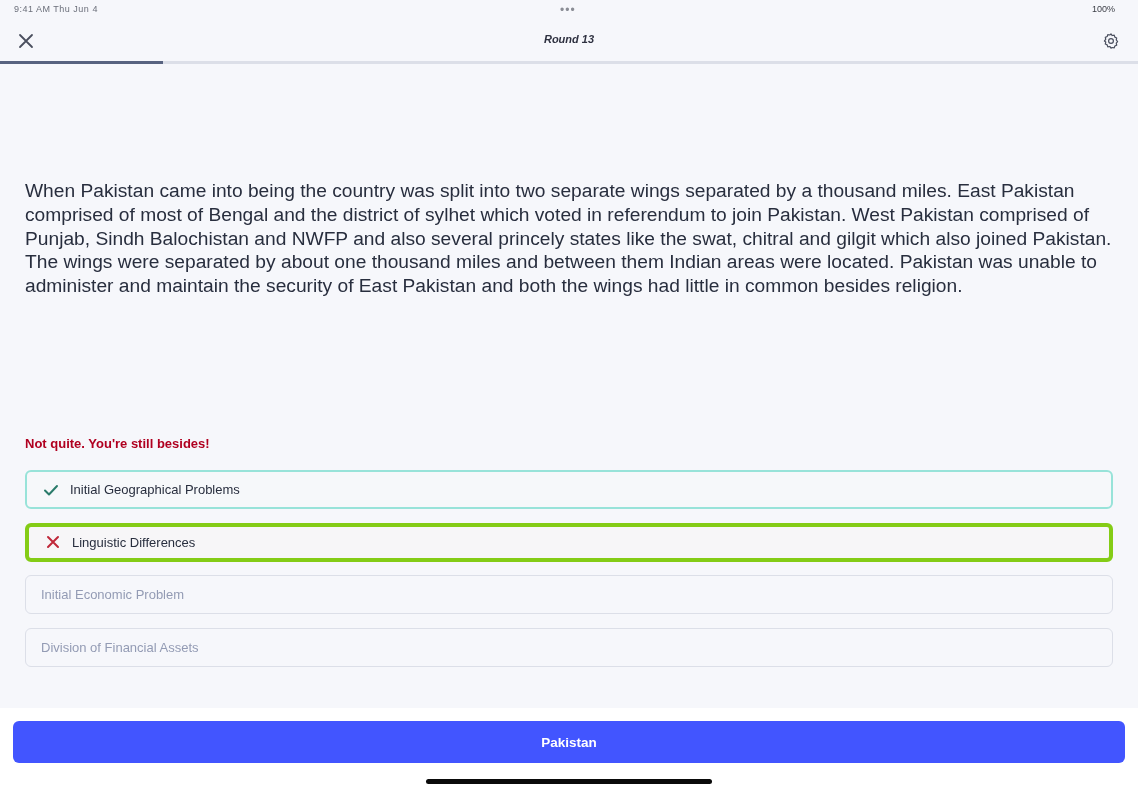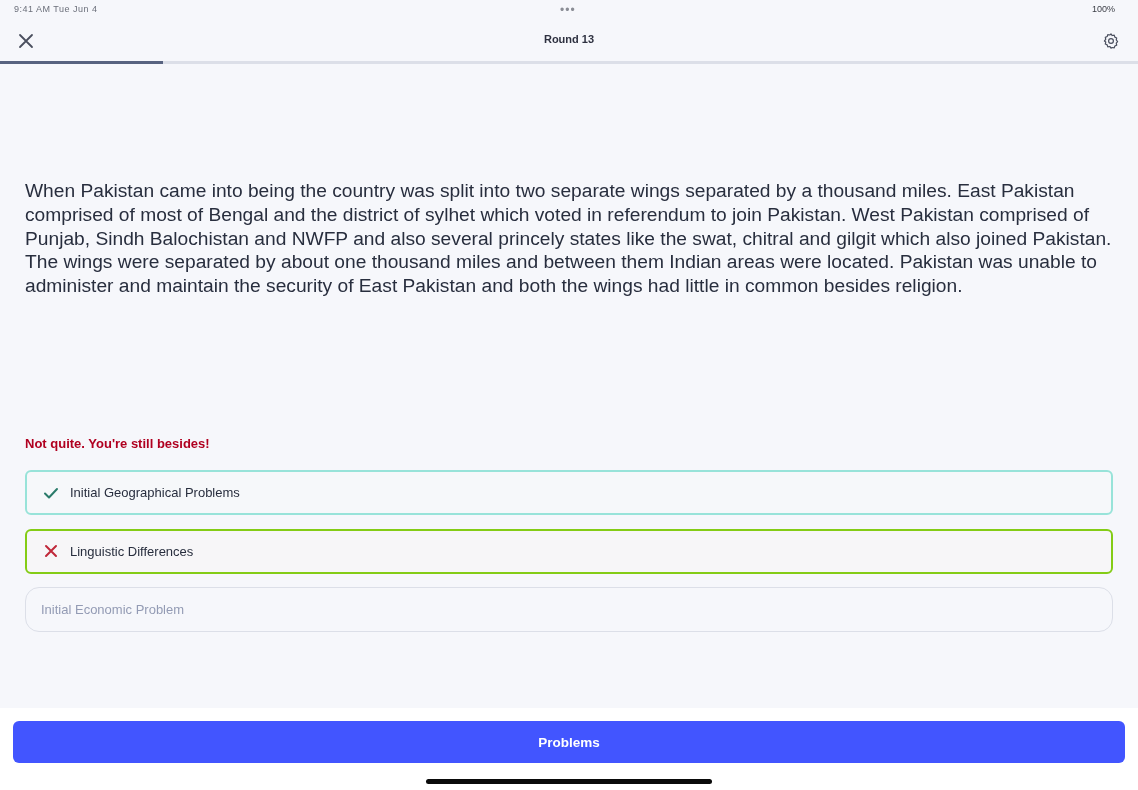--- a/index.html
+++ b/index.html
@@ -18,21 +18,21 @@
     font-size: 9px; color: #6b6f7a; filter: blur(0.6px); letter-spacing: 0.5px;
   }
   .status-dots {
     position: absolute; left: 560px; top: 3px; font-size: 12px; color: #8a8d95; letter-spacing: 1px;
   }
   .status-right {
     position: absolute; right: 23px; top: 4px;
     font-size: 9px; color: #3a3d45; filter: blur(0.6px);
   }
   .top-bar {
-    position: absolute; left: 0; top: 20px; width: 1138px; height: 42px;
+    position: absolute; left: 0; top: 20px; width: 1138px; height: 42px; font-style: italic;
   }
   .close-btn {
     position: absolute; left: 14px; top: 9px; width: 24px; height: 24px;
     display: flex; align-items: center; justify-content: center; cursor: pointer;
   }
   .title {
     position: absolute; left: 0; right: 0; top: 13px; text-align: center;
     font-size: 11px; font-weight: bold; color: #2e3140; filter: blur(0.5px);
   }
   .settings-btn {
@@ -50,49 +50,49 @@
     font-size: 19.2px; line-height: 23.8px; color: #282e3e;
   }
   .feedback {
     position: absolute; left: 25px; top: 436px;
     font-size: 13px; font-weight: bold; color: #b00020;
   }
   .options {
     position: absolute; left: 25px; top: 470px; width: 1088px;
   }
   .option {
-    height: 45px; border-radius: 6px; border: 1.5px solid #dcdfe8;
+    height: 39px; border-radius: 6px; border: 1.5px solid #dcdfe8;
     background: #f6f7fb; margin-bottom: 13.5px;
     display: flex; align-items: center; padding-left: 15px;
     font-size: 13px; cursor: pointer;
   }
   .option.correct { border: 2px solid #98e3d9; background: #f6f8fa; color: #282e3e; }
-  .option.incorrect { border: 2px solid #84cc16; background: #f7f6f8; color: #282e3e; }
-  .option.neutral { color: #939bb4; border-radius: 14px; }
+  .option.incorrect { border: 4px solid #84cc16; background: #f7f6f8; color: #282e3e; }
+  .option.neutral { color: #939bb4; }
   .option .icon { width: 18px; height: 18px; margin-right: 10px; display: flex; align-items: center; justify-content: center; }
   .footer {
     position: absolute; left: 0; top: 708px; width: 1138px; height: 82px; background: #ffffff;
   }
   .continue-btn {
     position: absolute; left: 13px; top: 13px; width: 1112px; height: 42px;
     background: #4255ff; border-radius: 6px; border: none;
     color: #ffffff; font-size: 13.5px; font-weight: bold;
     display: flex; align-items: center; justify-content: center; cursor: pointer;
     font-family: "Liberation Sans", sans-serif;
   }
   .home-indicator {
     position: absolute; left: 426px; top: 71px; width: 286px; height: 5px;
     background: #0a0a0a; border-radius: 3px;
   }
 </style>
 </head>
 <body>
 
 <div class="status-bar">
-  <span class="status-left">9:41 AM Tue Jun 4</span>
+  <span class="status-left">9:41 AM Thu Jun 4</span>
   <span class="status-dots">•••</span>
   <span class="status-right">100%</span>
 </div>
 
 <div class="top-bar">
   <div class="close-btn">
     <svg width="16" height="16" viewBox="0 0 16 16">
       <path d="M2 2 L14 14 M14 2 L2 14" stroke="#4a4f5e" stroke-width="1.8" stroke-linecap="round"></path>
     </svg>
   </div>
@@ -126,18 +126,21 @@
     <span class="icon">
       <svg width="14" height="14" viewBox="0 0 14 14">
           <path d="M2 2 L12 12 M12 2 L2 12" stroke="#c0283a" stroke-width="2" stroke-linecap="round"></path>
         </svg>
     </span>
     <span>Linguistic Differences</span>
   </div>
   <div class="option neutral">
     <span>Initial Economic Problem</span>
   </div>
+  <div class="option neutral">
+    <span>Division of Financial Assets</span>
+  </div>
 </div>
 
 <div class="footer">
-  <button class="continue-btn">Problems</button>
+  <button class="continue-btn">Pakistan</button>
   <div class="home-indicator"></div>
 </div>
 
 </body></html>

